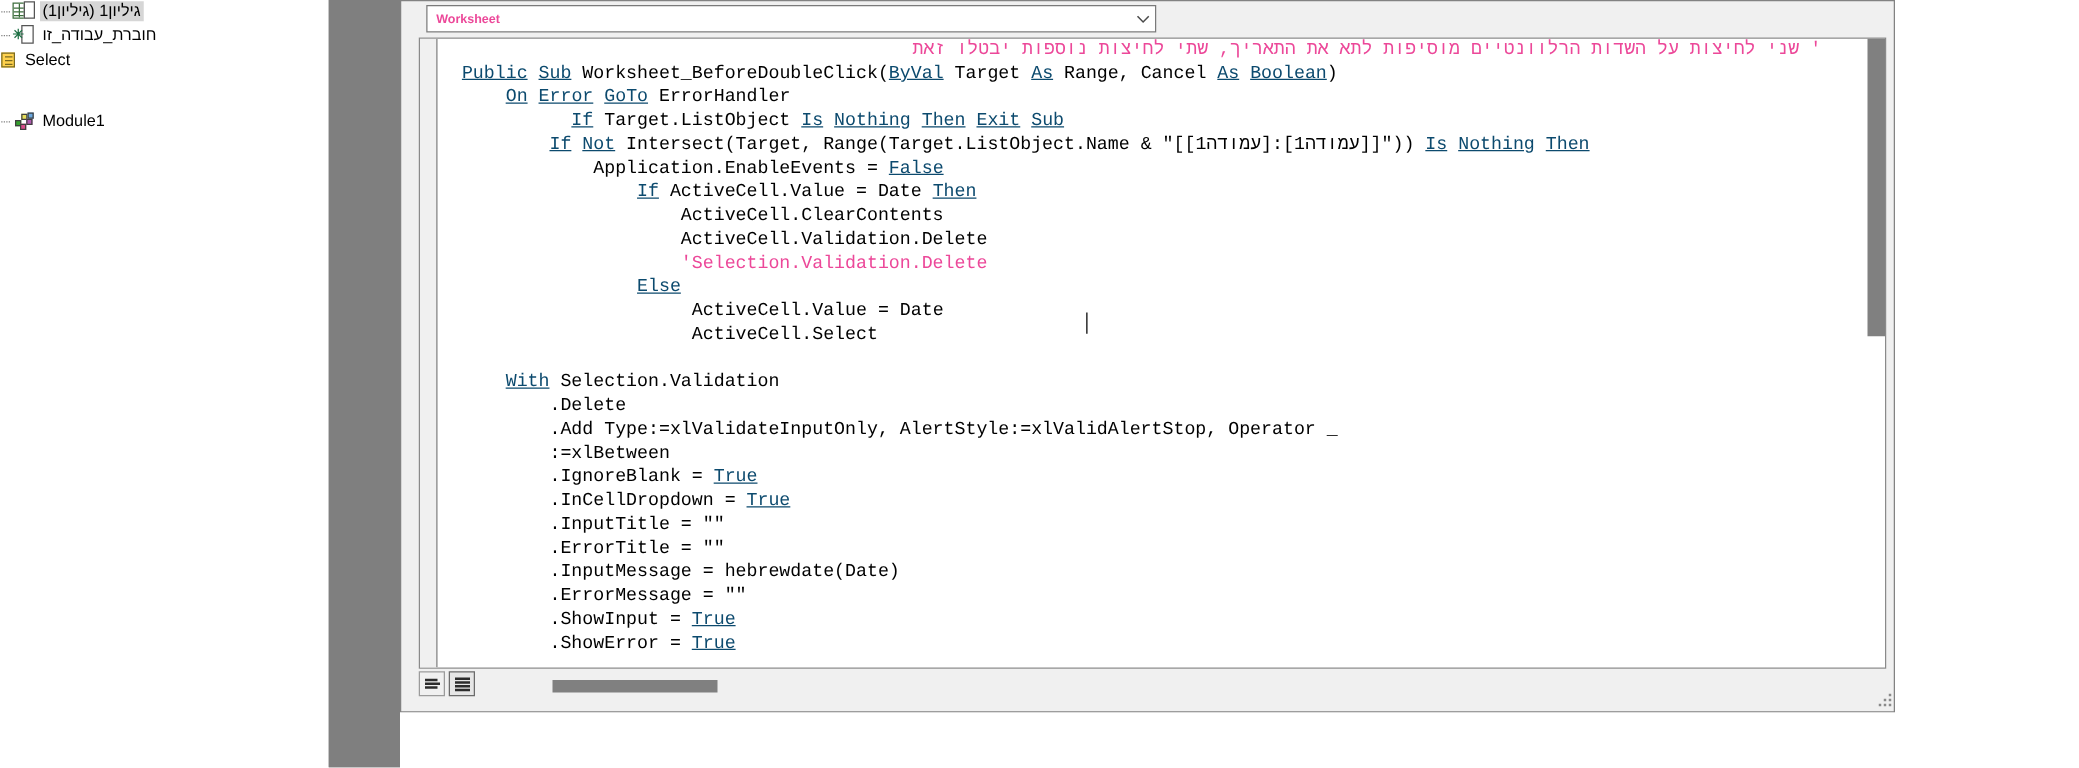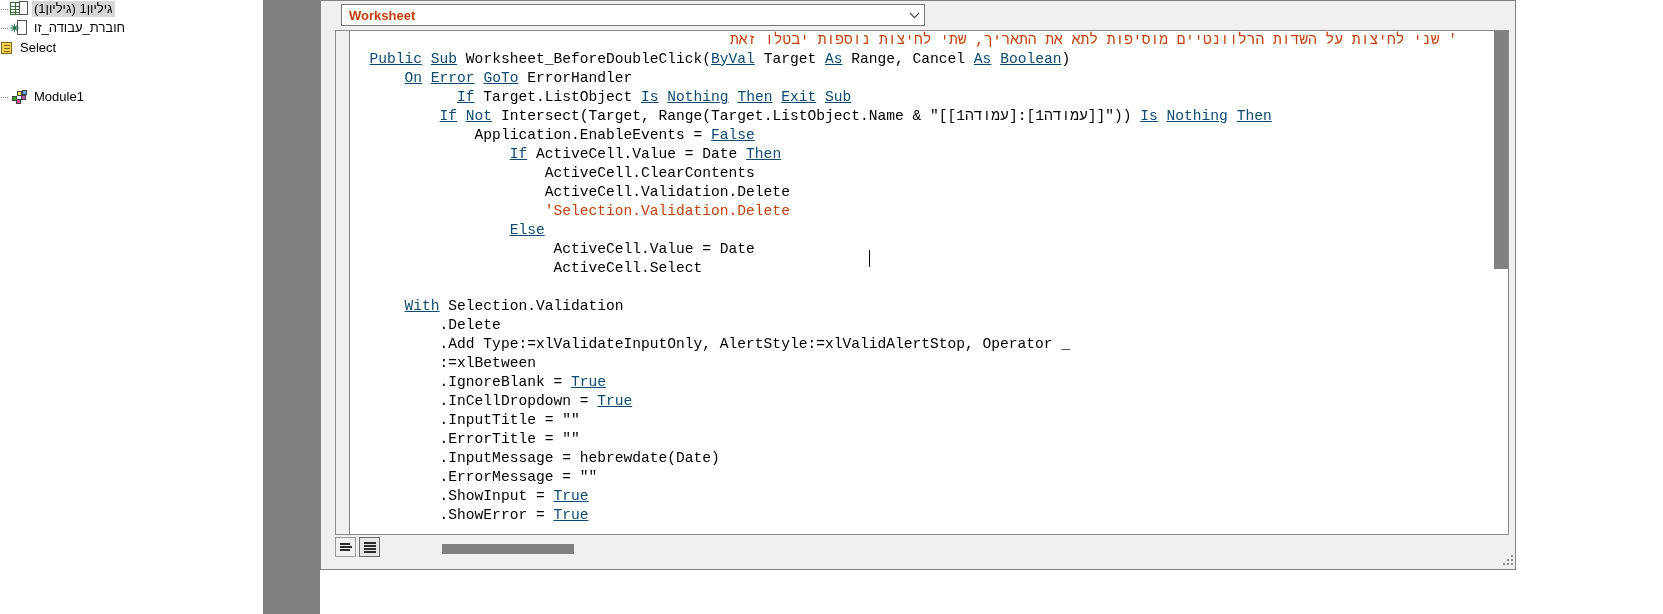--- a/index.html
+++ b/index.html
@@ -187,23 +187,23 @@
     background: #ffffff;
     border: 1px solid #7a7a7a;
     box-sizing: border-box;
     display: flex;
     align-items: center;
   }
   .combo .txt {
     flex: 1 1 auto;
     padding-left: 7px;
     font-family: "Liberation Sans", sans-serif;
-    font-size: 13px;
+    font-size: 10px;
     font-weight: bold;
-    color: #c2410c;
+    color: #ec4899;
     white-space: nowrap;
     overflow: hidden;
   }
   .combo .arrow {
     flex: 0 0 auto;
     width: 20px; height: 20px;
     display: flex;
     align-items: center;
     justify-content: center;
   }
@@ -234,21 +234,21 @@
     left: 16px; top: 0px;
     width: 1140px; height: 503px;
     font-family: "Liberation Mono", "DejaVu Sans Mono", monospace;
     font-size: 14.6px;
     line-height: 19px;
     color: #000000;
     white-space: pre;
   }
   .ln { height: 19px; white-space: pre; }
   .kw   { color: #0c4a6e; text-decoration: underline; }
-  .cmt  { color: #c2410c; }
+  .cmt  { color: #ec4899; }
   .rtl  { direction: rtl; unicode-bidi: embed; }
   #caret {
     position: absolute;
     left: 533px; top: 219px;
     width: 1px; height: 17px;
     background: #000000;
   }
   #vscroll {
     position: absolute;
     left: 1171px; top: 28px;

